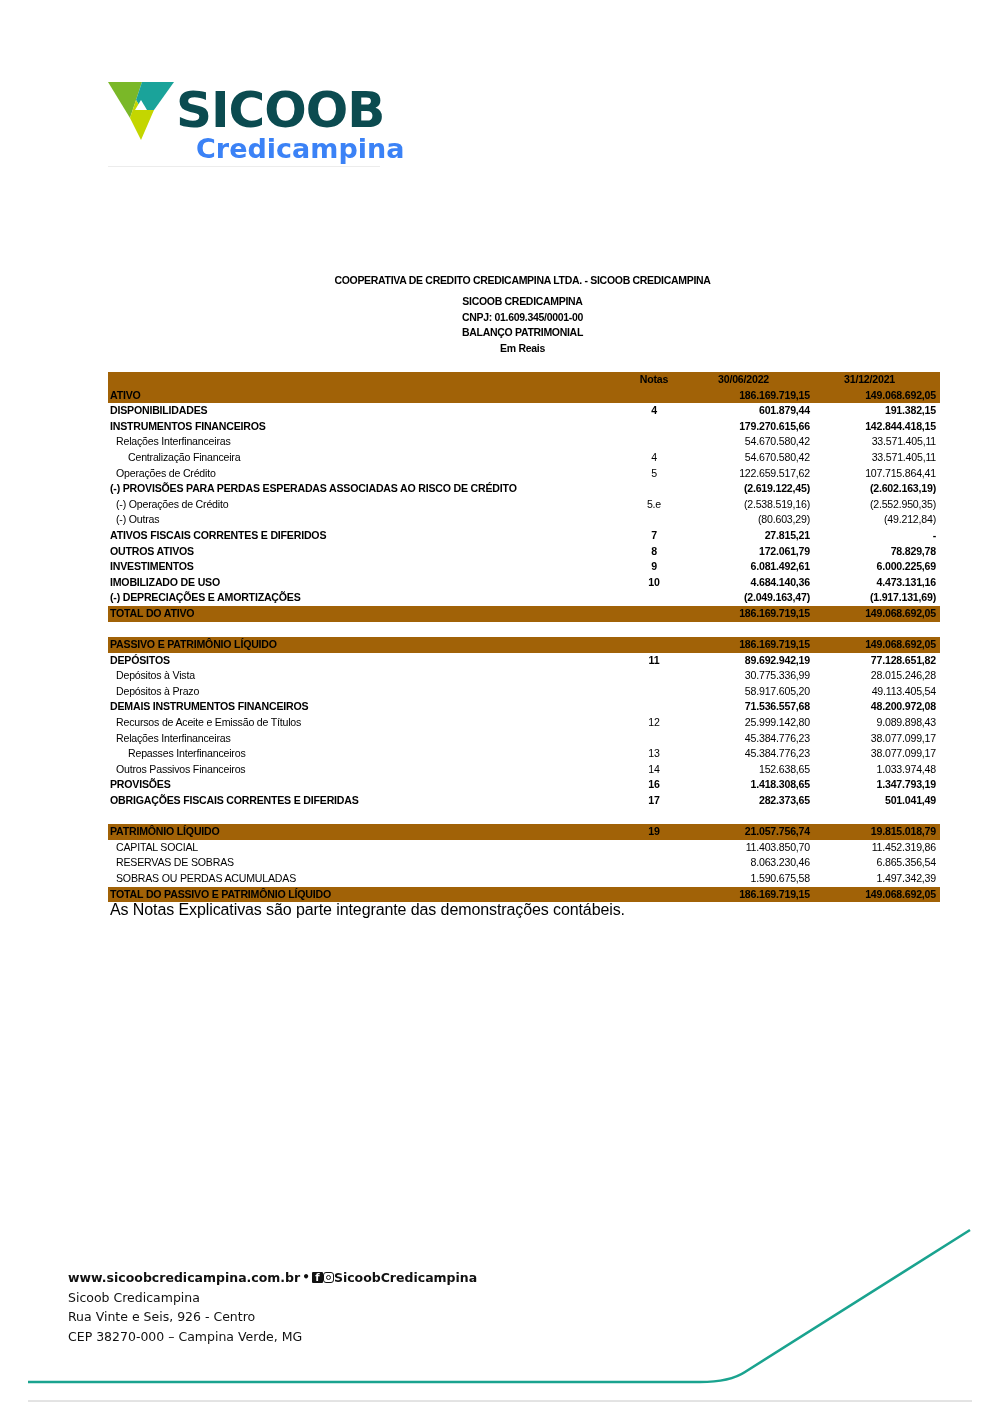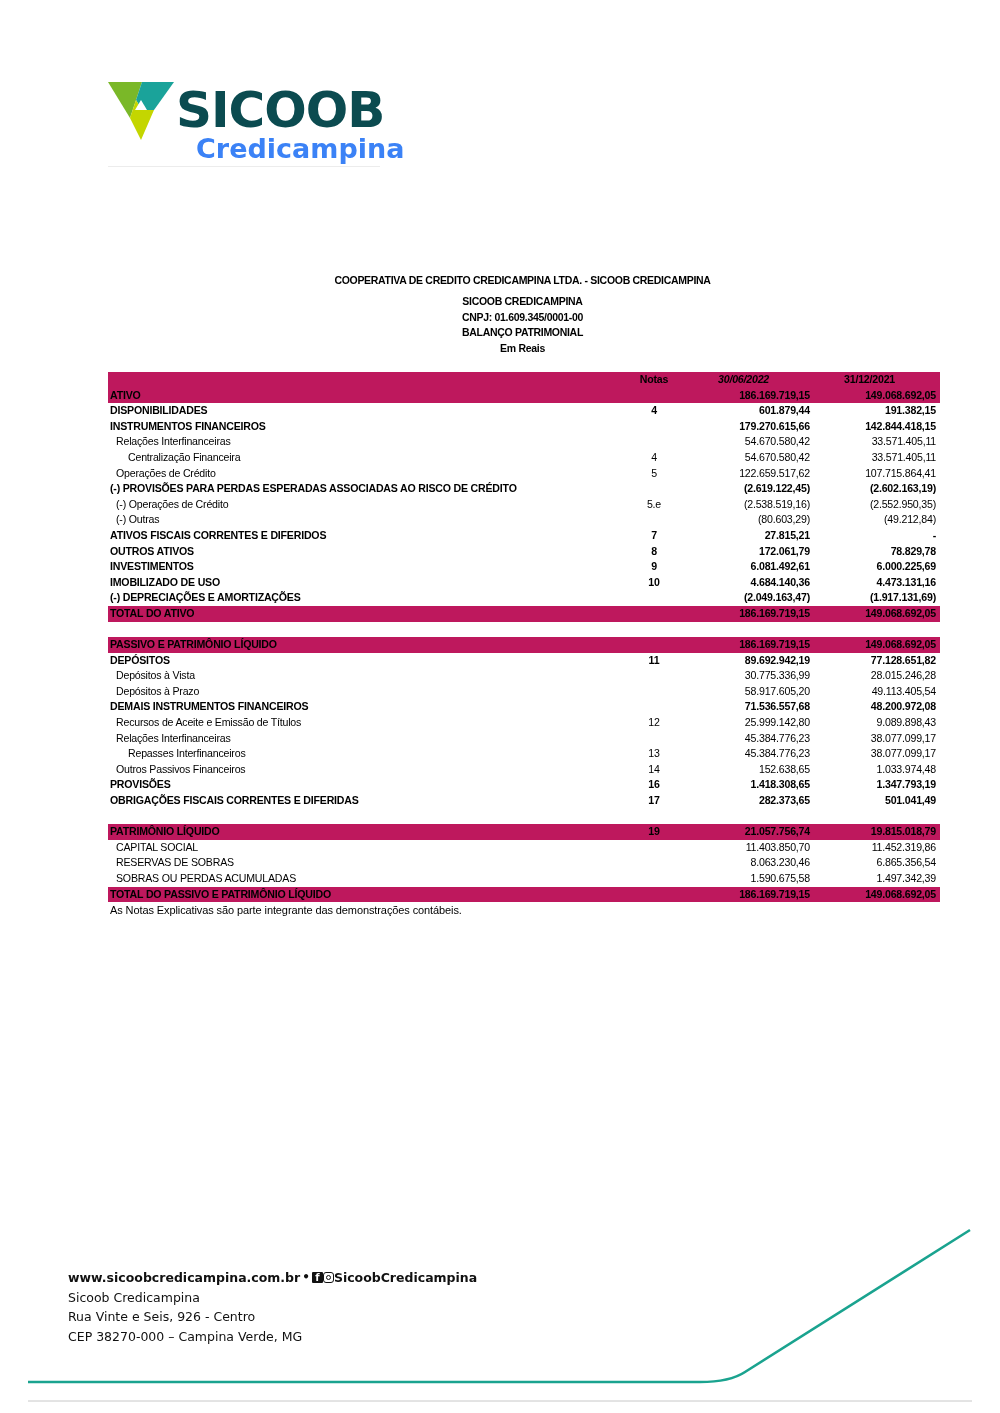--- a/index.html
+++ b/index.html
@@ -17,33 +17,33 @@
 
   
   .titles { position: absolute; left: 0; width: 1045px; top: 272px; text-align: center;
             font-size: 10.5px; font-weight: bold; letter-spacing: -0.3px; }
   .titles .t1 { line-height: 16px; margin-bottom: 6px; }
   .titles .t { line-height: 15.5px; }
 
   
   .sheet { position: absolute; left: 108px; top: 372px; width: 832px; }
   .row { position: relative; height: 15.6px; line-height: 15.6px; font-size: 10.6px; letter-spacing: -0.2px; white-space: nowrap; }
-  .row.gray { background: #be185d; }
+  .row.gray { background: #a16207; }
   .row.bold { font-weight: bold; }
   .row .lbl { position: absolute; left: 2px; }
   .row .lbl.i1 { left: 8px; }
   .row .lbl.i2 { left: 20px; }
   .row .note { position: absolute; left: 516px; width: 60px; text-align: center; }
   .row .v1 { position: absolute; right: 130px; text-align: right; }
   .row .v2 { position: absolute; right: 4px; text-align: center; }
   .row.head .note, .row.head .v1h, .row.head .v2h { font-weight: bold; }
-  .row.head .v1h { position: absolute; left: 610px; font-style: italic; }
+  .row.head .v1h { position: absolute; left: 610px; }
   .row.head .v2h { position: absolute; left: 736px; }
   .spacer { height: 15.6px; }
-  .footnote { font-size: 11px; letter-spacing: -0.1px; margin-top: 1px; line-height: 14px; padding-left: 2px; }
+  .footnote { font-size: 16px; letter-spacing: -0.1px; margin-top: 1px; line-height: 14px; padding-left: 2px; }
 
   
   .footer { position: absolute; left: 68px; top: 1268px; font-family: "DejaVu Sans", sans-serif;
             font-size: 12.5px; line-height: 19.5px; color: #111; }
   .footer .b { font-weight: bold; }
   .footer .line1 { display: flex; align-items: center; }
   .footer .dot { font-size: 12px; margin: 0 2px; }
   .fb-icon { display: inline-block; width: 11px; height: 11px; background: #111; color: #fff; font-size: 10px;
              line-height: 12px; text-align: center; font-weight: bold; border-radius: 1px; }
   .ig-icon { display: inline-block; width: 9px; height: 9px; border: 1.6px solid #111; border-radius: 3px; position: relative; }

